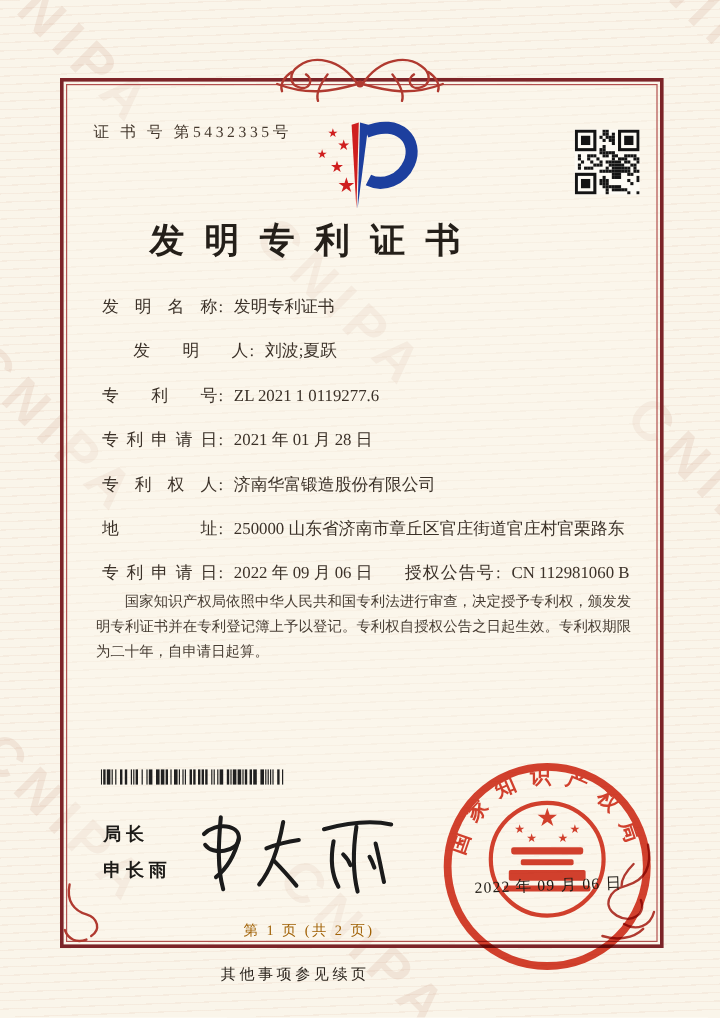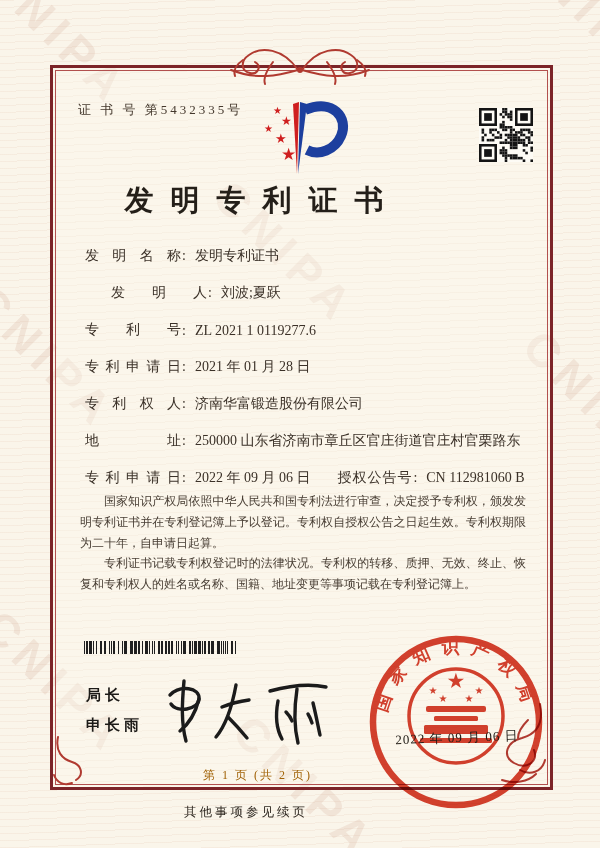--- a/index.html
+++ b/index.html
@@ -273,21 +273,20 @@
   <div class="row" style="top:185px;">
     <span class="lbl">地址</span><span class="colon">:</span><span class="val">250000 山东省济南市章丘区官庄街道官庄村官栗路东</span>
   </div>
   <div class="row" style="top:222px;">
     <span class="lbl">专利申请日</span><span class="colon">:</span><span class="val">2022 年 09 月 06 日</span><span class="lbl2">授权公告号</span><span class="colon">:</span><span class="val">CN 112981060 B</span>
   </div>
 </div>
 
 <div class="paras">
   <p>国家知识产权局依照中华人民共和国专利法进行审查，决定授予专利权，颁发发明专利证书并在专利登记簿上予以登记。专利权自授权公告之日起生效。专利权期限为二十年，自申请日起算。</p>
-  <p>专利证书记载专利权登记时的法律状况。专利权的转移、质押、无效、终止、恢复和专利权人的姓名或名称、国籍、地址变更等事项记载在专利登记簿上。</p>
 </div>
 
 <svg class="barcode" width="152" height="13" viewBox="0 0 152 13">
     <rect x="0" y="0" width="1" height="13" fill="#202020"></rect>
     <rect x="2" y="0" width="2" height="13" fill="#202020"></rect>
     <rect x="5" y="0" width="3" height="13" fill="#202020"></rect>
     <rect x="9" y="0" width="1" height="13" fill="#202020"></rect>
     <rect x="12" y="0" width="1" height="13" fill="#202020"></rect>
     <rect x="16" y="0" width="2" height="13" fill="#202020"></rect>
     <rect x="20" y="0" width="2" height="13" fill="#202020"></rect>

